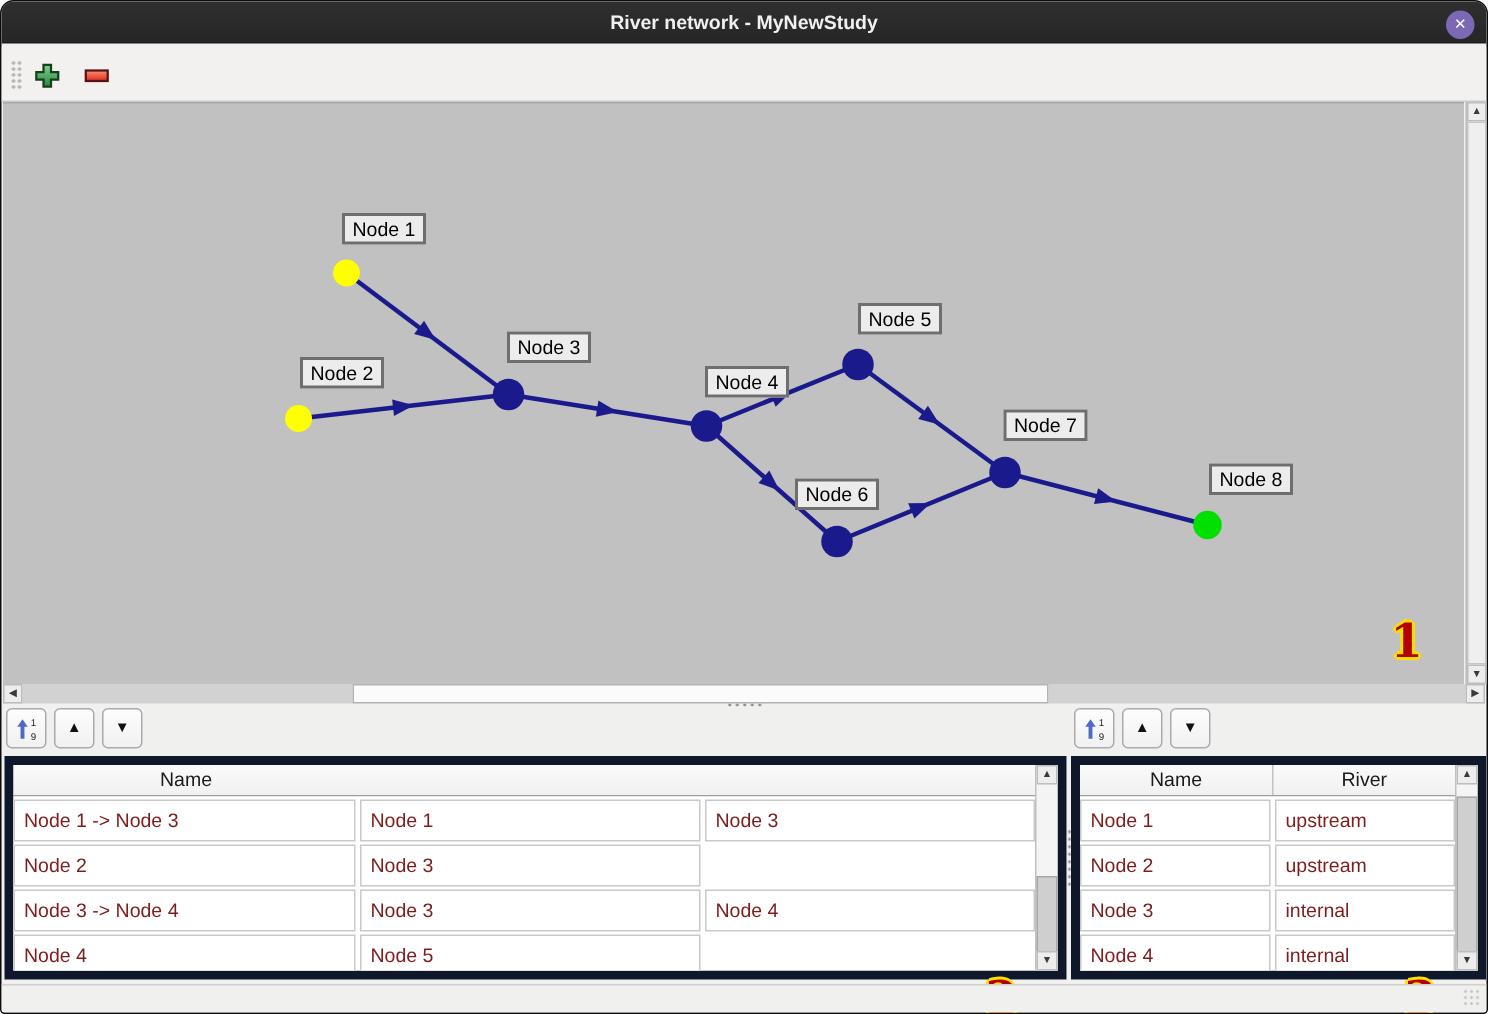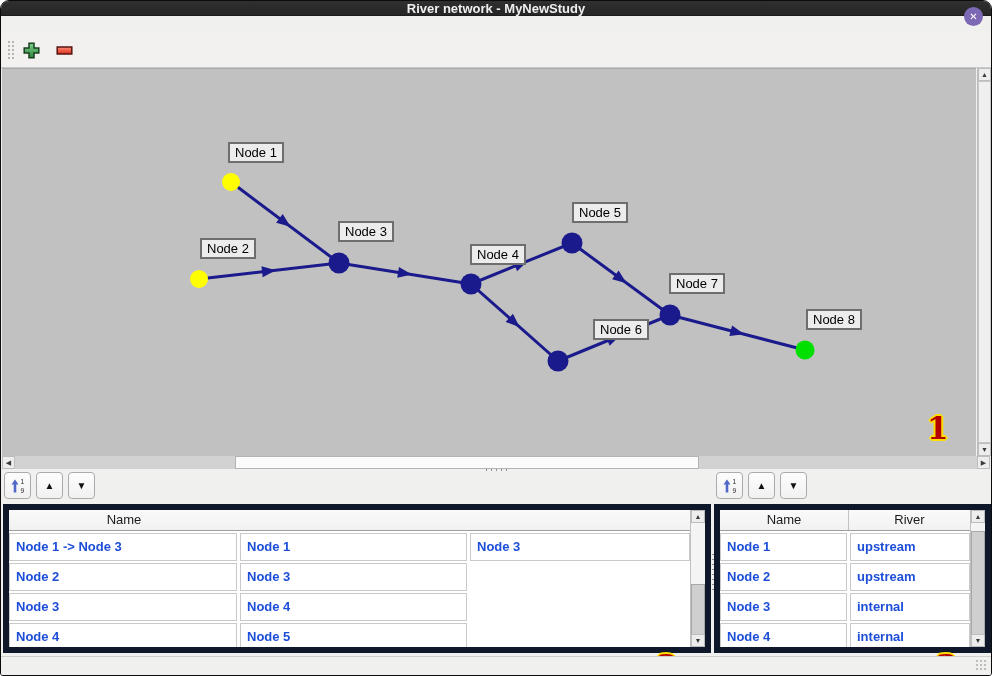--- a/index.html
+++ b/index.html
@@ -4,21 +4,21 @@
 <style>
   * { box-sizing: border-box; margin: 0; padding: 0; }
   html,body { width: 992px; height: 676px; font-family: "Liberation Sans", "DejaVu Sans", sans-serif; }
   .window {
     position: relative; width: 992px; height: 676px;
     background: #f0f0ef; border: 1px solid #0b0b0b;
     border-radius: 9px 9px 3px 3px; overflow: hidden;
   }
   
   .titlebar {
-    position: absolute; top: 0; left: 0; right: 0; height: 15px;
+    position: absolute; top: 0; left: 0; right: 0; height: 28px;
     background: linear-gradient(#2f2f2f, #262626);
     display: flex; align-items: center; justify-content: center;
     border-bottom: 1px solid #1c1c1c;
   }
   .titlebar .title { color: #f0f0f0; font-size: 13px; font-weight: bold; }
   .close-btn {
     position: absolute; right: 8px; top: 6px; width: 19px; height: 19px;
     border-radius: 50%; background: var(--close-bg);
     display: flex; align-items: center; justify-content: center;
     color: #fff; font-size: 10px; cursor: pointer;
@@ -119,22 +119,22 @@
     font-size: 13px; color: #1a1a1a; text-align: center; line-height: 20px;
     border-right: 1px solid #c2c2c2;
   }
   .hcell:last-child { border-right: none; }
   .tbody { position: absolute; top: 21px; left: 0; right: 15px; bottom: 0; overflow: hidden; background: #fff; }
   .trow { display: grid; margin-top: 2px; height: 28px; }
   .edge-table .trow { grid-template-columns: 228px 227px 1fr; column-gap: 3px; }
   .node-table .trow { grid-template-columns: 127px 1fr; column-gap: 3px; }
   .tcell {
     border: 1px solid #c9c9c9; background: #fff; height: 28px;
-    font-size: 13px; color: #1d4ed8; line-height: 26px; padding-left: 6px;
-    overflow: hidden; white-space: nowrap; font-weight: bold;
+    font-size: 13px; color: #7f1d1d; line-height: 26px; padding-left: 6px;
+    overflow: hidden; white-space: nowrap;
   }
   .tv-scroll {
     position: absolute; top: 0; right: 0; bottom: 0; width: 15px;
     background: #f4f4f4; border-left: 1px solid #c0c0c0;
   }
   .tv-scroll .up { top: 0; right: 0; width: 14px; }
   .tv-scroll .down { bottom: 0; right: 0; width: 14px; }
   .tv-thumb { position: absolute; left: 0; width: 14px; background: #cfcfcf; border: 1px solid #a8a8a8; }
   .edge-table .tv-thumb { top: 74px; height: 61px; }
   .node-table .tv-thumb { top: 21px; height: 112px; }
@@ -216,21 +216,21 @@
         <circle cx="556" cy="292" r="10.5" fill="#1a1a8c"></circle>
         <circle cx="668" cy="246" r="10.5" fill="#1a1a8c"></circle>
         <circle cx="803" cy="281" r="9.5" fill="#00e000"></circle>
       </svg>
     <div class="annotation ann-canvas">1</div>
   <div class="node-label" style="left: 226px; top: 73px;">Node 1</div>
       <div class="node-label" style="left: 198px; top: 169px;">Node 2</div>
       <div class="node-label" style="left: 336px; top: 152px;">Node 3</div>
       <div class="node-label" style="left: 468px; top: 175px;">Node 4</div>
       <div class="node-label" style="left: 570px; top: 133px;">Node 5</div>
-      <div class="node-label" style="left: 591px; top: 250px; text-align: right;">Node 6</div>
+      <div class="node-label" style="left: 528px; top: 250px; text-align: right;">Node 6</div>
       <div class="node-label" style="left: 667px; top: 204px;">Node 7</div>
       <div class="node-label" style="left: 804px; top: 240px; text-align: center;">Node 8</div>
     </div>
 
   <div class="vscroll-canvas">
     <div class="sb-arrow up">
         <span>▲</span>
       </div>
     <div class="vthumb-full"></div>
     <div class="sb-arrow down">
@@ -274,20 +274,21 @@
           <div class="trow">
             <div class="tcell">Node 1 -&gt; Node 3</div>
             <div class="tcell">Node 1</div>
             <div class="tcell">Node 3</div>
           </div>
           <div class="trow">
             <div class="tcell">Node 2</div>
             <div class="tcell">Node 3</div>
           </div>
           <div class="trow">
+            <div class="tcell">Node 3 -&gt; Node 4</div>
             <div class="tcell">Node 3</div>
             <div class="tcell">Node 4</div>
           </div>
           <div class="trow">
             <div class="tcell">Node 4</div>
             <div class="tcell">Node 5</div>
           </div>
           <div class="trow">
             <div class="tcell"></div>
             <div class="tcell"></div>

